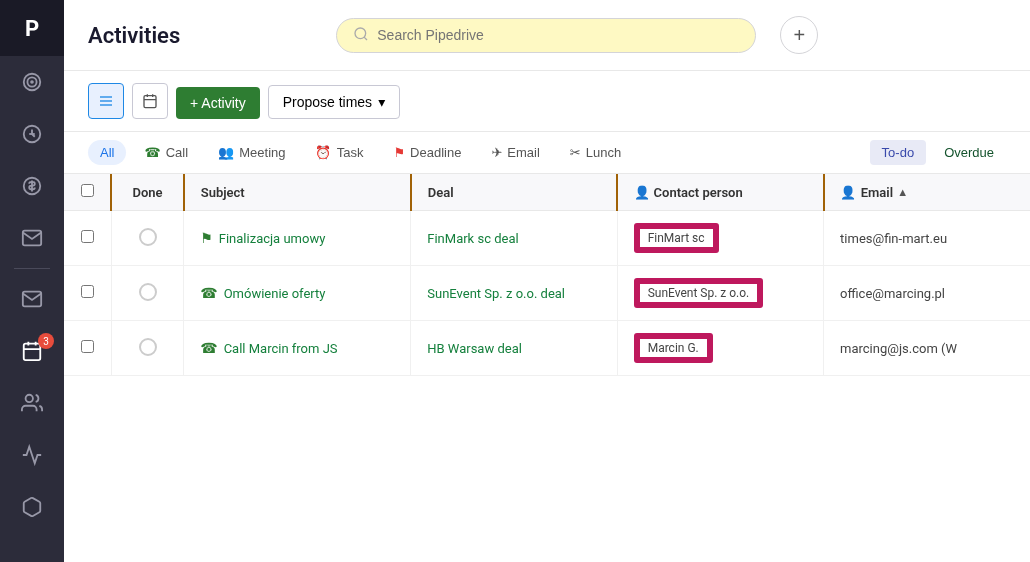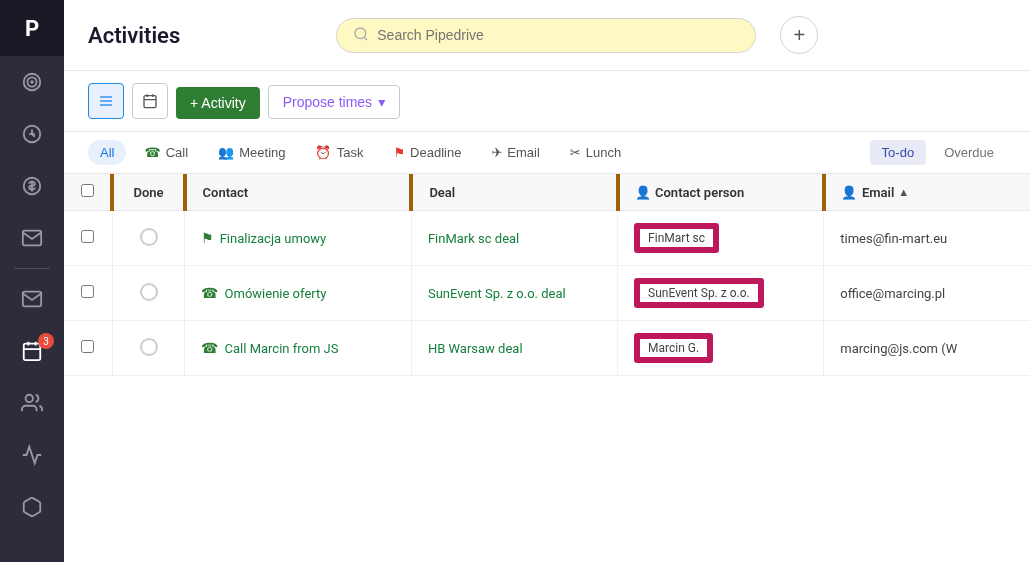--- a/index.html
+++ b/index.html
@@ -161,21 +161,21 @@
       padding: 8px 14px;
       font-size: 14px;
       font-weight: 500;
       cursor: pointer;
     }
     .propose-btn {
       display: flex;
       align-items: center;
       gap: 6px;
       background: white;
-      color: #8b5cf6;
+      color: #000000;
       border: 1px solid #c8c8d4;
       border-radius: 4px;
       padding: 8px 14px;
       font-size: 14px;
       cursor: pointer;
     }
 
     
     .filter-bar {
       display: flex;
@@ -212,21 +212,21 @@
       color: #3949ab;
       font-size: 13px;
       font-weight: 500;
       cursor: pointer;
     }
     .overdue-btn {
       padding: 5px 12px;
       border-radius: 4px;
       background: transparent;
       border: none;
-      color: #737373;
+      color: #14532d;
       font-size: 13px;
       cursor: pointer;
     }
 
     
     .table-container {
       flex: 1;
       overflow: auto;
       background: white;
     }
@@ -237,21 +237,21 @@
     thead tr {
       background: #f8f8fa;
       border-bottom: 1px solid #e8e8e8;
     }
     th {
       padding: 10px 16px;
       text-align: left;
       font-weight: 600;
       color: #333;
       font-size: 13px;
-      border-right: 4px solid #a16207;
+      border-right: 2px solid #a16207;
       white-space: nowrap;
     }
     th:last-child { border-right: none; }
     td {
       padding: 12px 16px;
       border-bottom: 1px solid #f0f0f0;
       border-right: 1px solid #f0f0f0;
       font-size: 13px;
       color: #444;
       white-space: nowrap;
@@ -448,21 +448,21 @@
   </div>
 
   <div class="table-container">
     <table>
       <thead>
         <tr>
           <th class="col-check">
             <input type="checkbox" style="">
           </th>
           <th class="col-done">Done</th>
-          <th class="col-subject">Contact</th>
+          <th class="col-subject">Subject</th>
           <th class="col-deal">Deal</th>
           <th class="col-contact">
             <span>👤</span>
             <span>Contact person</span>
           </th>
           <th class="col-email">
             <span class="th-email">
               <span>👤</span>
               <span>Email</span>
               <span class="sort-arrow">▲</span>

